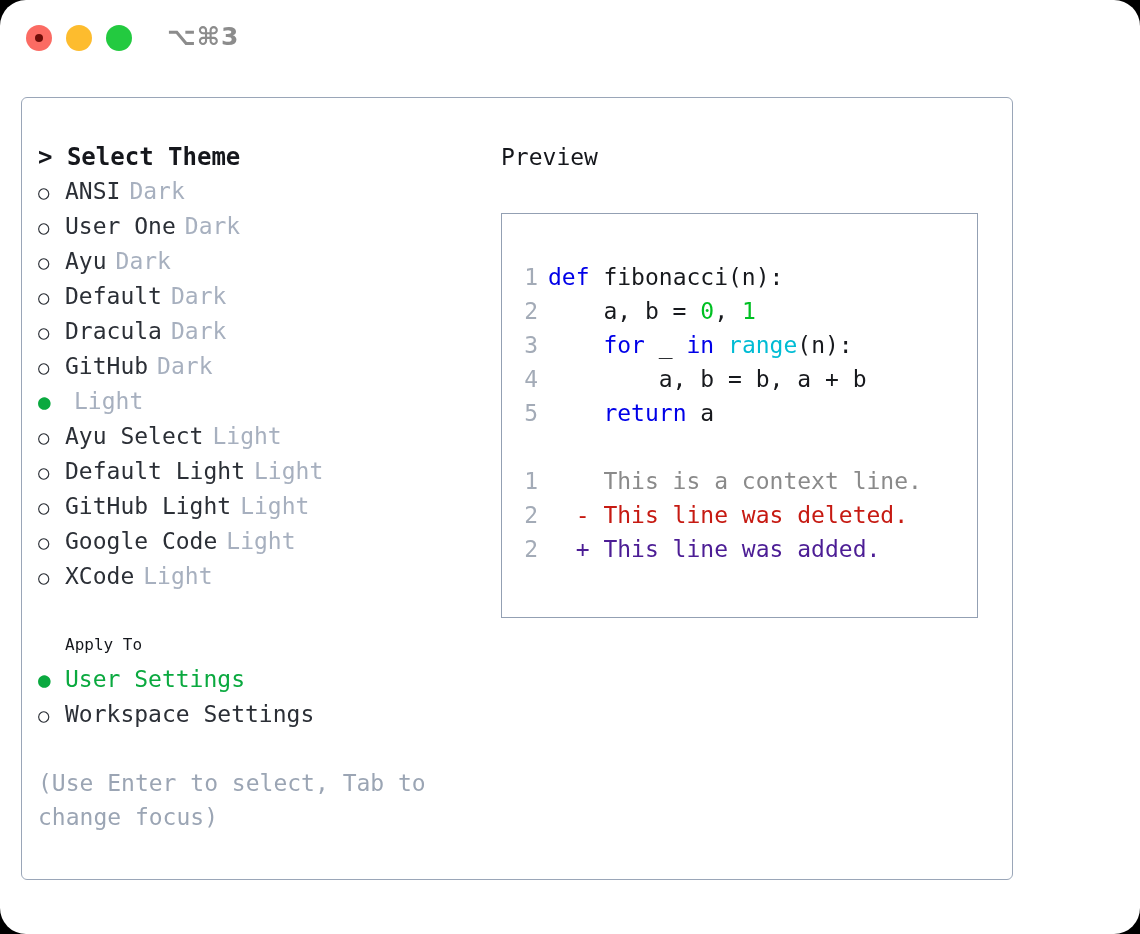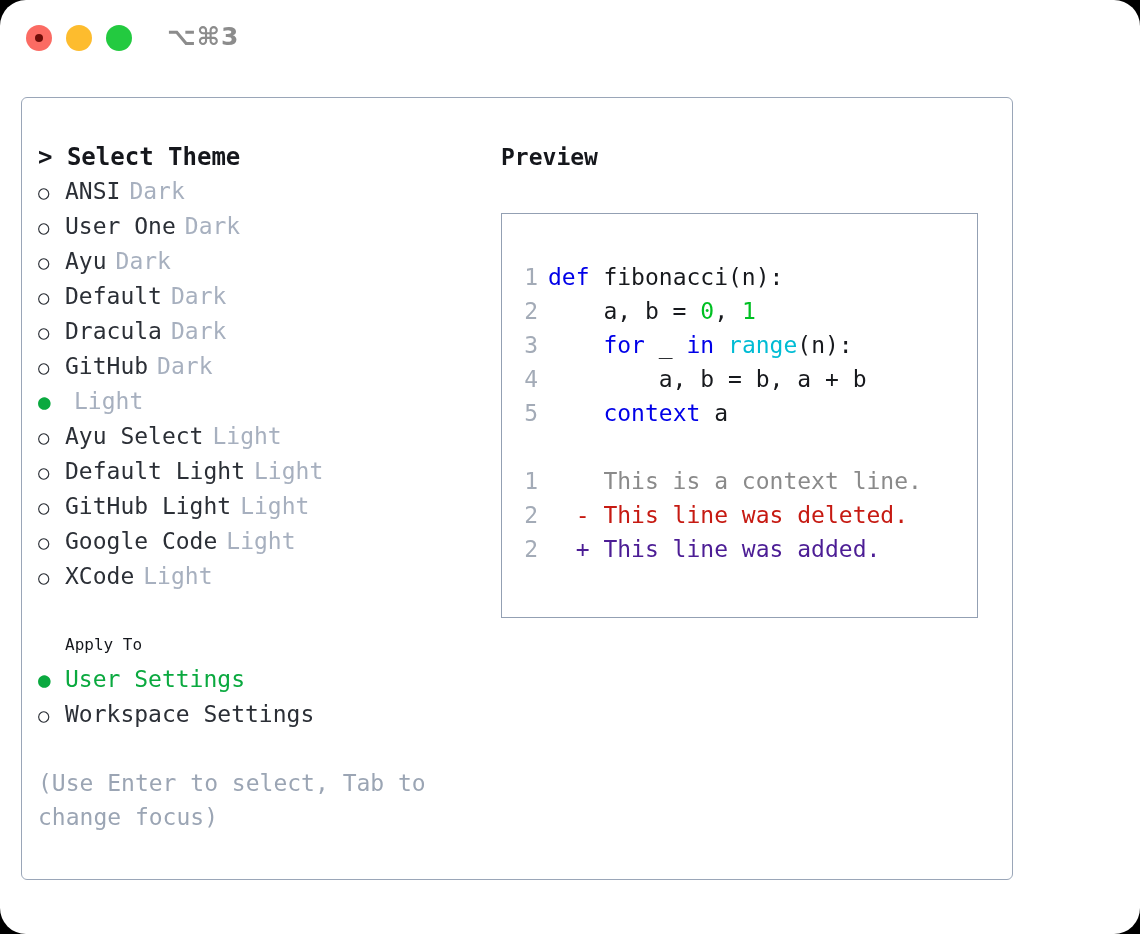--- a/index.html
+++ b/index.html
@@ -157,21 +157,21 @@
     width: 420px;
     margin-top: 34px;
     white-space: pre-wrap;
   }
 
   
   #preview-heading {
     font-family: "DejaVu Sans Mono", "Liberation Mono", monospace;
     font-size: 23px;
     line-height: 34px;
-    font-weight: 700;
+    font-weight: 400;
     color: #15171c;
     white-space: pre;
   }
   #preview-box {
     margin-top: 39px;
     width: 477px;
     height: 405px;
     box-sizing: border-box;
     border: 1.6px solid #93a0b3;
     background: #ffffff;
@@ -249,21 +249,21 @@
 
     <div id="preview-column">
       <div id="preview-heading">Preview</div>
 
       <div id="preview-box">
         <div id="preview-code">
             <div class="code-line"><span class="lineno">1</span><span class="tok-kw">def</span><span class="tok-txt"> fibonacci(n):</span></div>
             <div class="code-line"><span class="lineno">2</span><span class="tok-txt">    a, b = </span><span class="tok-num">0</span><span class="tok-txt">, </span><span class="tok-num">1</span></div>
             <div class="code-line"><span class="lineno">3</span><span class="tok-txt">    </span><span class="tok-kw">for</span><span class="tok-txt"> _ </span><span class="tok-kw">in</span><span class="tok-txt"> </span><span class="tok-fn">range</span><span class="tok-txt">(n):</span></div>
             <div class="code-line"><span class="lineno">4</span><span class="tok-txt">        a, b = b, a + b</span></div>
-            <div class="code-line"><span class="lineno">5</span><span class="tok-txt">    </span><span class="tok-kw">context</span><span class="tok-txt"> a</span></div>
+            <div class="code-line"><span class="lineno">5</span><span class="tok-txt">    </span><span class="tok-kw">return</span><span class="tok-txt"> a</span></div>
           </div>
         <div class="blank-line"></div>
         <div id="preview-diff">
             <div class="code-line"><span class="lineno">1</span><span class="diff-ctx">    This is a context line.</span></div>
             <div class="code-line"><span class="lineno">2</span><span class="diff-del">  - This line was deleted.</span></div>
             <div class="code-line"><span class="lineno">2</span><span class="diff-add">  + This line was added.</span></div>
           </div>
       </div>
     </div>
 

